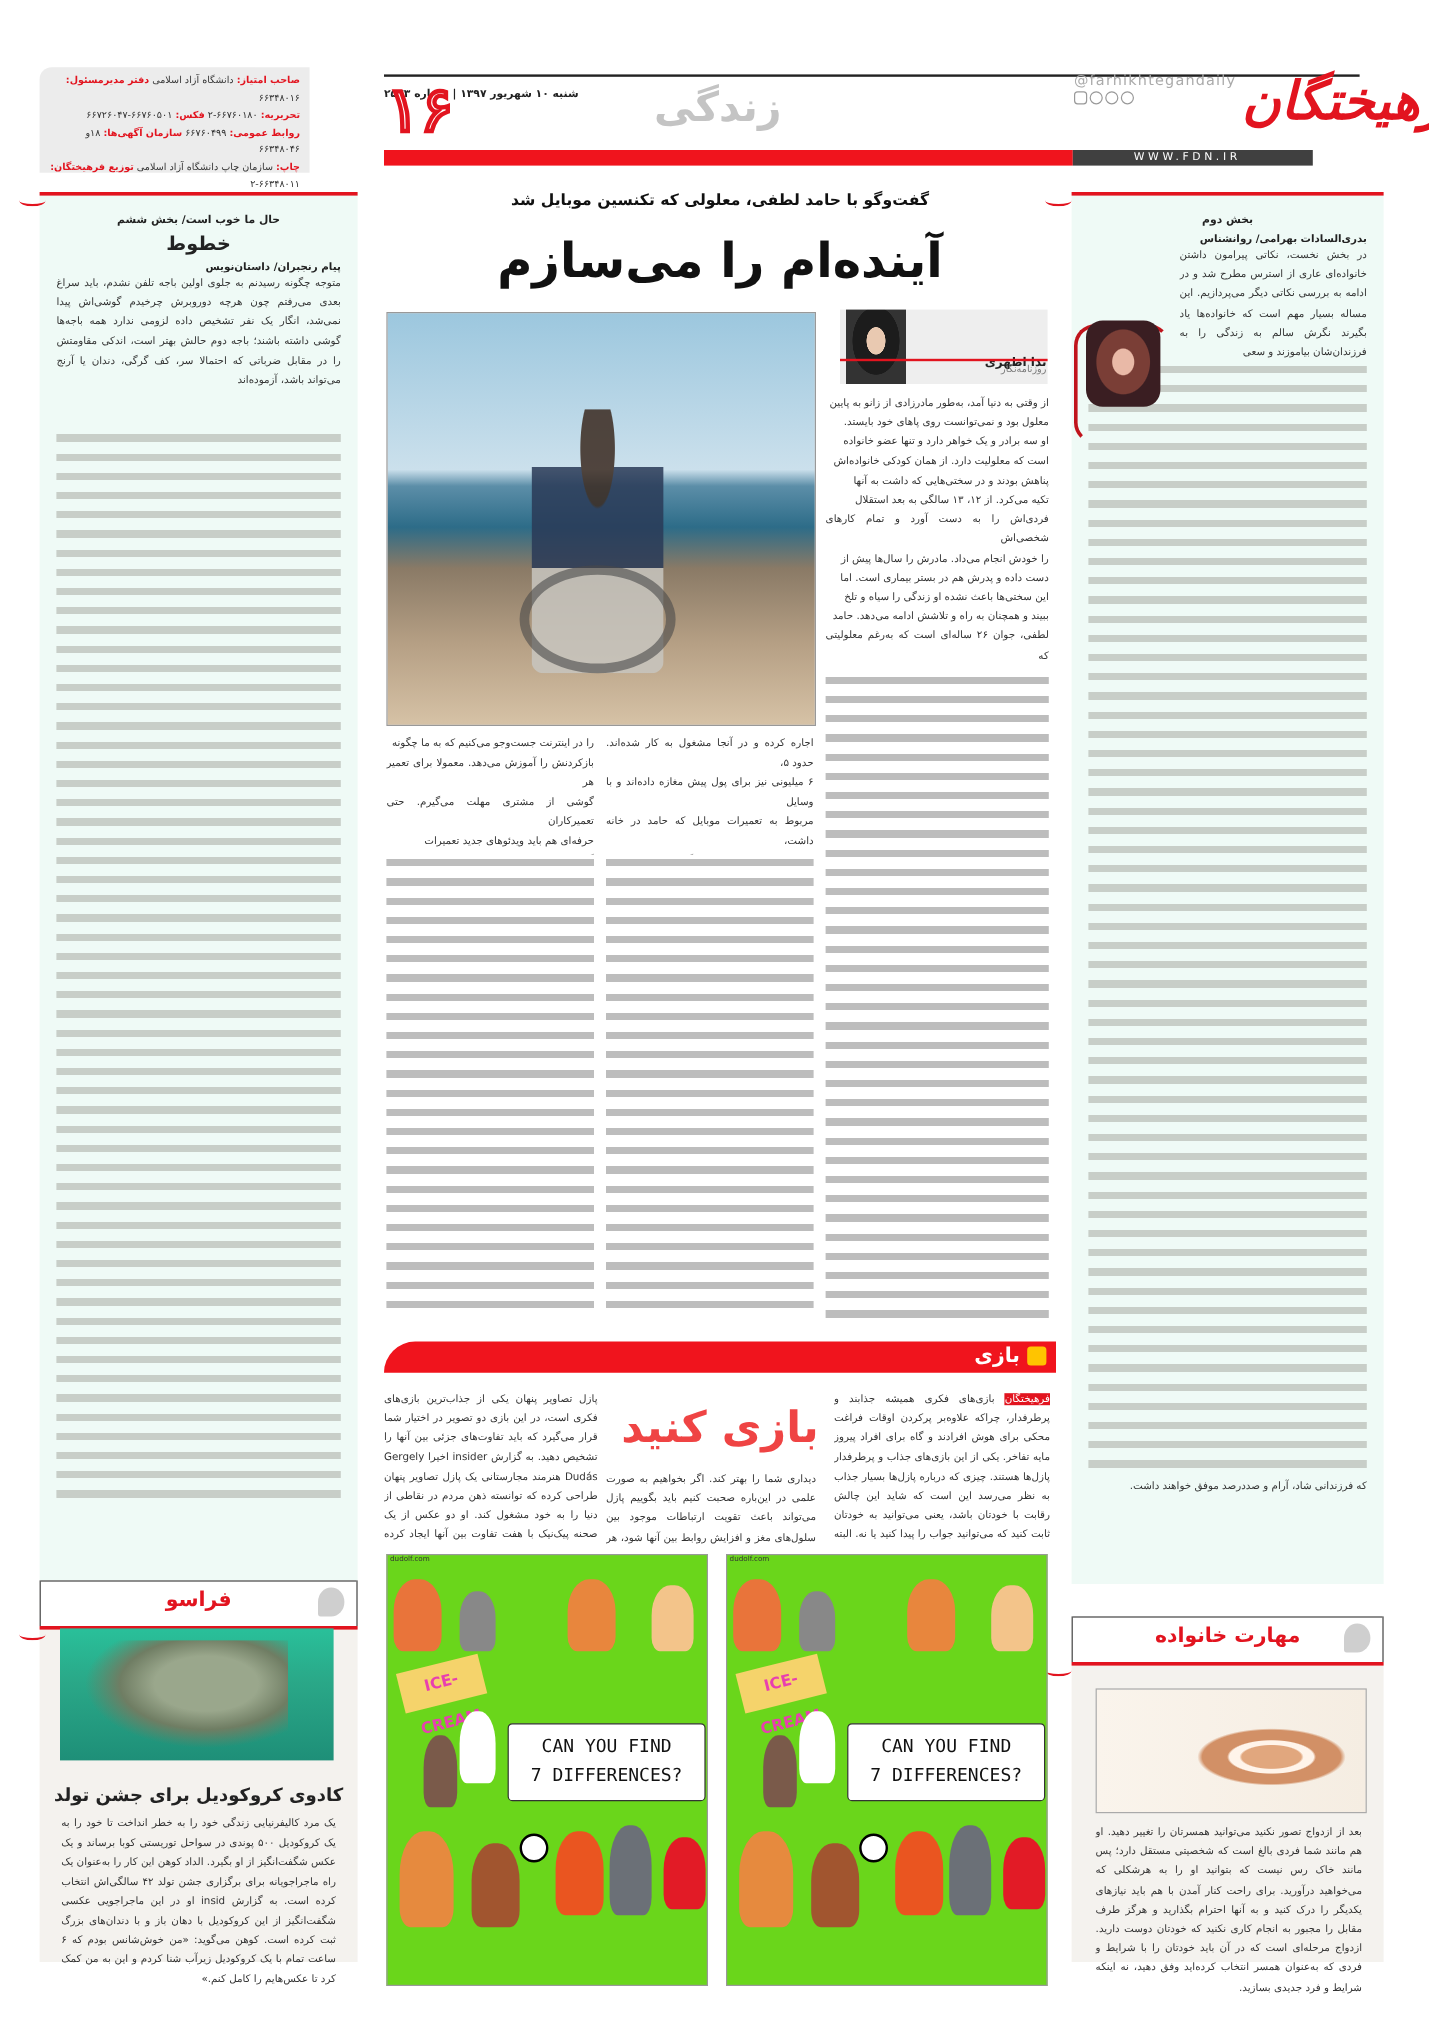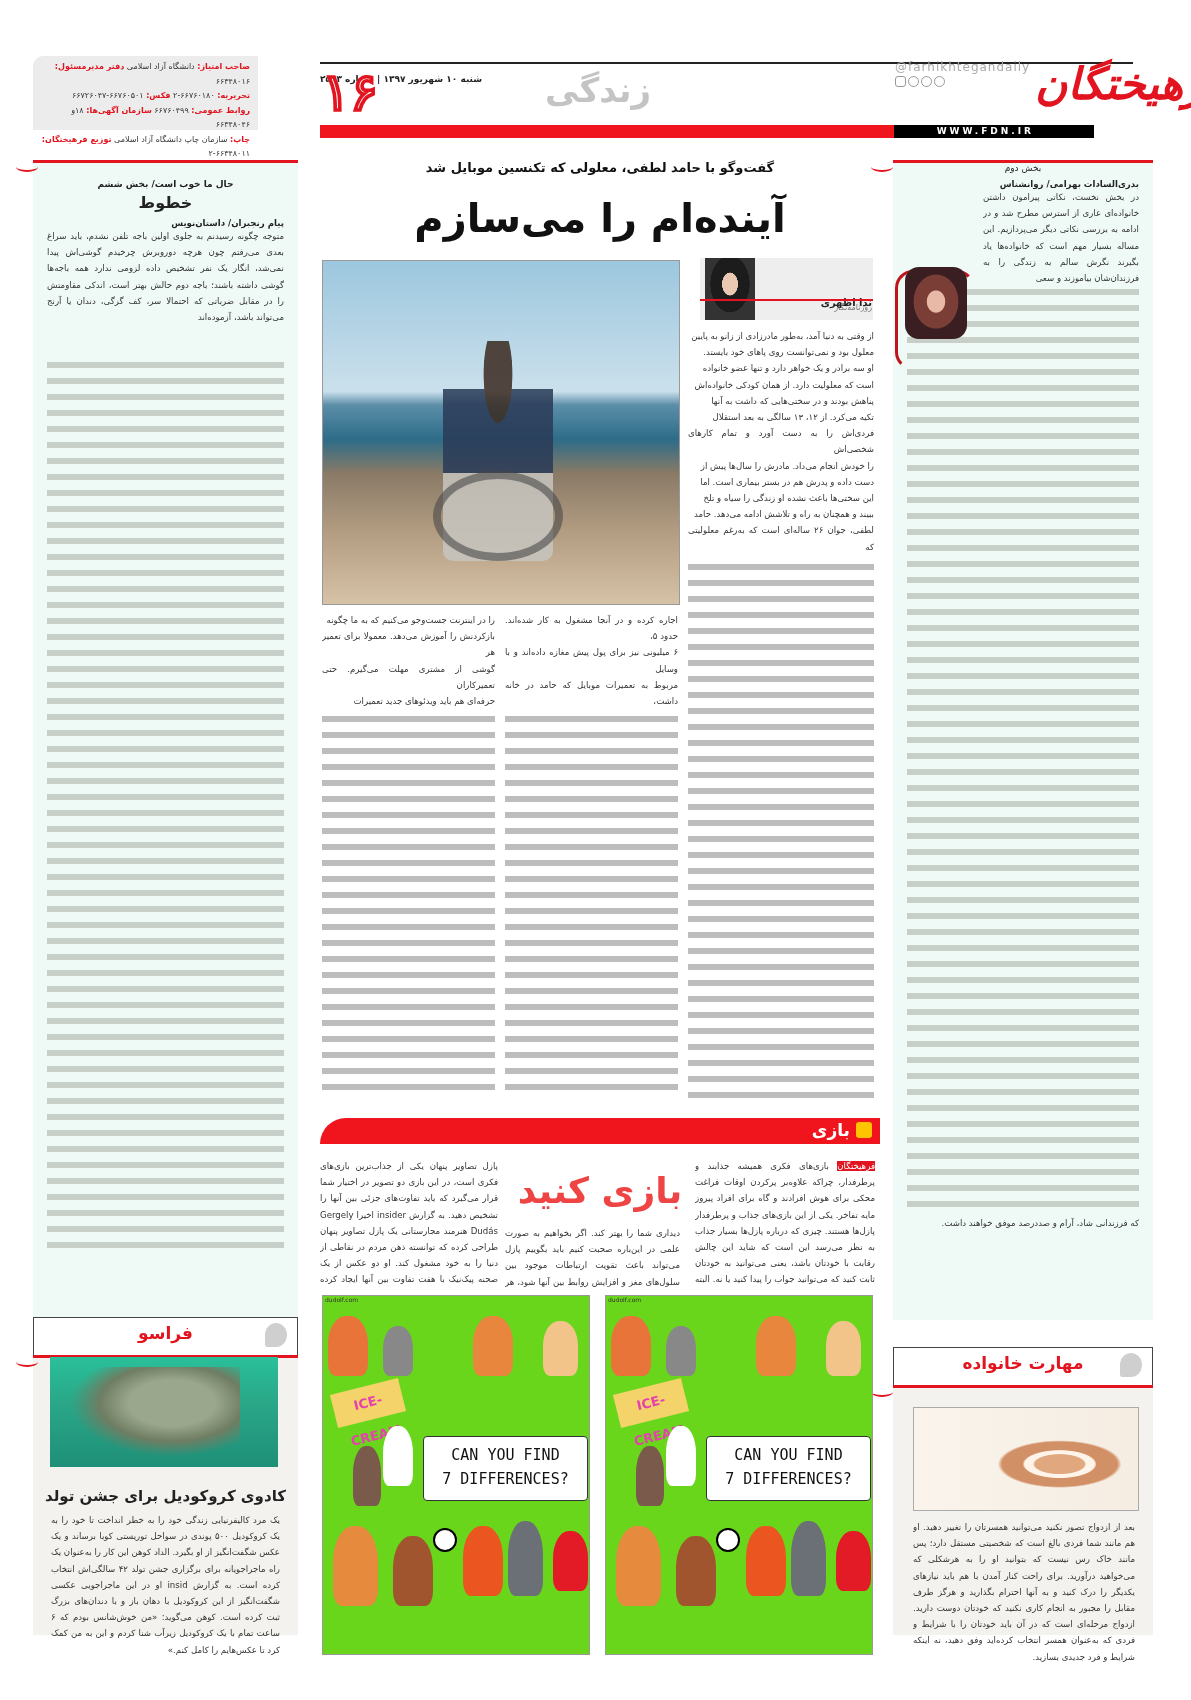--- a/index.html
+++ b/index.html
@@ -4,26 +4,26 @@
 <style>
   * { box-sizing: border-box; margin: 0; padding: 0; }
   body { width: 1191px; height: 1700px; background: #fff; font-family: "DejaVu Sans", sans-serif; position: relative; overflow: hidden; direction: rtl; color: #222; }
   .abs { position: absolute; }
   .txt { font-size: 8.6px; line-height: 16.2px; text-align: justify; color: #333; overflow: hidden; }
   .lines { background: repeating-linear-gradient(to bottom, transparent 0 4px, #bdbdbd 4px 10px, transparent 10px 16px); }
   .lines-g { background: repeating-linear-gradient(to bottom, transparent 0 4px, #c8cec8 4px 10px, transparent 10px 16px); }
   
   .date-line { left: 320px; top: 50px; width: 813px; border-bottom: 2px solid #222; height: 14px; font-size: 9px; font-weight: bold; text-align: left; direction: rtl; }
   .date-line span { position: absolute; left: 0; top: 0; margin-top: 24px; }
-  .info-box { left: 33px; top: 56px; width: 225px; height: 74px; background: #ececec; border-radius: 10px 0 0 0; padding: 4px 8px; font-size: 8px; line-height: 14.5px; color: #333; }
+  .info-box { left: 33px; top: 56px; width: 225px; height: 88px; background: #ececec; border-radius: 10px 0 0 0; padding: 4px 8px; font-size: 8px; line-height: 14.5px; color: #333; }
   .info-box .k { color: #e2141f; font-weight: bold; }
   .page-num { left: 320px; top: 62px; width: 60px; height: 60px; font-size: 52px; font-weight: bold; color: #fff; -webkit-text-stroke: 2px #e2141f; line-height: 60px; text-align: center; font-family: "DejaVu Serif", serif; }
   .section-title { left: 545px; top: 70px; font-size: 34px; font-weight: bold; color: #c4c4c4; }
   .red-bar { left: 320px; top: 125px; width: 574px; height: 13px; background: #f0141d; }
-  .grey-bar { left: 894px; top: 125px; width: 200px; height: 13px; background: #000000; color: #fff; font-size: 9px; font-weight: bold; letter-spacing: 3px; line-height: 13px; padding-right: 60px; direction: ltr; text-align: right; }
+  .grey-bar { left: 894px; top: 125px; width: 200px; height: 13px; background: #404040; color: #fff; font-size: 9px; font-weight: normal; letter-spacing: 3px; line-height: 13px; padding-right: 60px; direction: ltr; text-align: right; }
   .logo { left: 1035px; top: 58px; font-size: 44px; font-weight: bold; color: #e2141f; font-family: "DejaVu Serif", serif; font-style: italic; }
   .handle { left: 895px; top: 60px; font-size: 12px; color: #aaa; letter-spacing: 1px; direction: ltr; }
   .socials { left: 895px; top: 76px; display: flex; gap: 2px; direction: ltr; }
   .socials span { width: 11px; height: 11px; border: 1.5px solid #999; border-radius: 3px; display: inline-block; }
   
   .box { background: #effaf6; }
   .box-head { height: 38px; border: 1px solid #444; border-bottom: none; border-top: none; position: relative; }
   .box-head .t { position: absolute; left: 0; right: 0; top: 6px; text-align: center; font-size: 17px; font-weight: bold; color: #e2141f; }
   .box-head .q { position: absolute; right: 10px; top: 6px; width: 22px; height: 24px; background: #cfcfcf; border-radius: 50% 50% 50% 10%; }
   .box-head .tl { position: absolute; left: 0; right: 0; top: 0; border-top: 1px solid #444; }
@@ -78,21 +78,21 @@
 <div class="abs socials">
   <span></span>
     <span style="border-radius:50%"></span>
     <span style="border-radius:50%"></span>
     <span style="border-radius:50%"></span>
 </div>
 <div class="abs logo">فرهیختگان</div>
 
 <div class="abs box" style="left:893px;top:160px;width:260px;height:1160px;">
   <div class="box-rule"></div>
-  <div style="text-align:center;font-size:9px;font-weight:normal;">بخش دوم</div>
+  <div style="text-align:center;font-size:9px;font-weight:bold;margin-top:16px">بخش دوم</div>
   <div style="padding:6px 14px 0 14px;font-size:8.6px;font-weight:bold">بدری‌السادات بهرامی/ روانشناس</div>
   <div class="txt" style="margin:0 14px 0 90px;height:96px">در بخش نخست، نکاتی پیرامون داشتن خانواده‌ای عاری از استرس مطرح شد و در ادامه به بررسی نکاتی دیگر می‌پردازیم. این مساله بسیار مهم است که خانواده‌ها یاد بگیرند نگرش سالم به زندگی را به فرزندان‌شان بیاموزند و سعی</div>
   <div class="lines-g" style="margin:0 14px;height:930px"></div>
   <div class="txt" style="margin:0 14px">که فرزندانی شاد، آرام و صددرصد موفق خواهند داشت.</div>
 </div>
 <div class="abs col-bracket"></div>
 <div class="abs columnist"></div>
 
 <div class="abs" style="left:893px;top:1347px;width:260px;height:288px;background:#f4f2ee">
   <div class="box-head" style="background:#fff">

